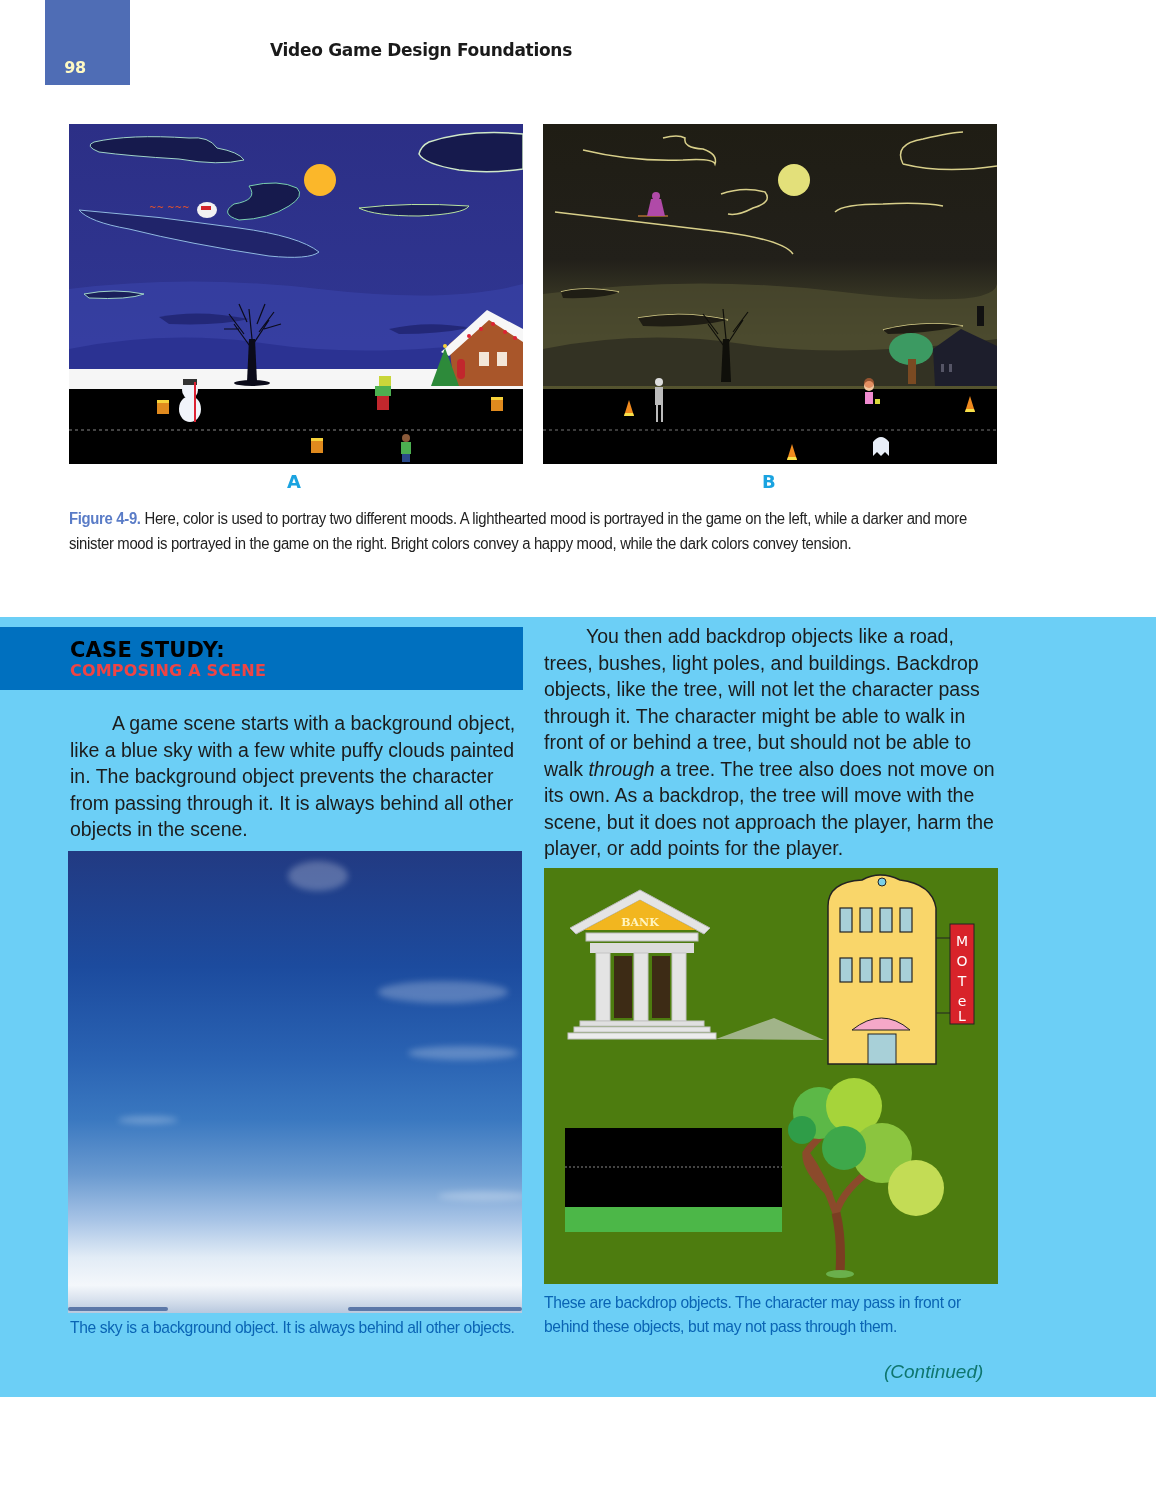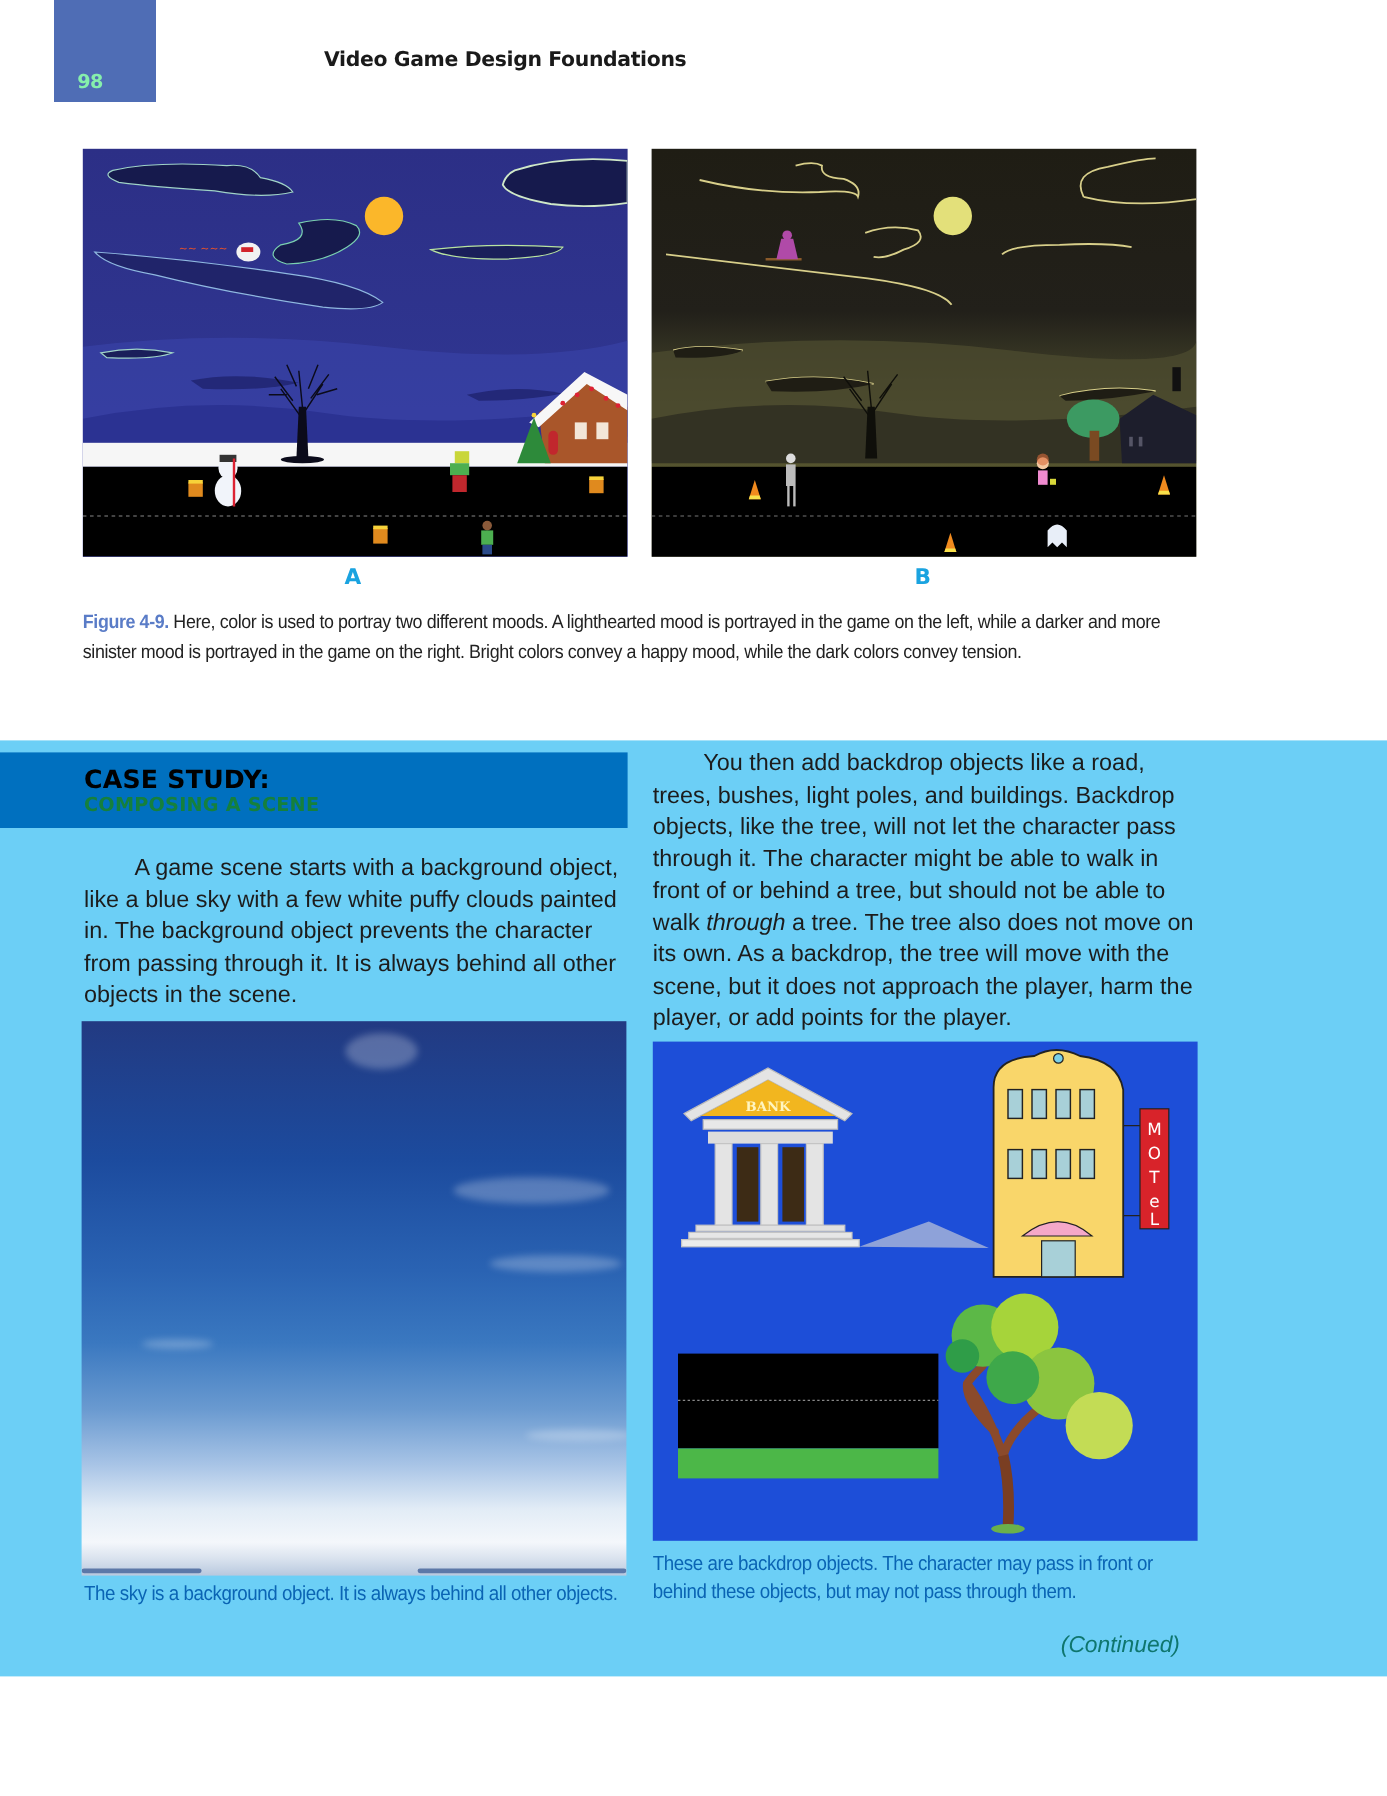--- a/index.html
+++ b/index.html
@@ -5,59 +5,59 @@
   html, body { margin: 0; padding: 0; }
   body {
     width: 1156px; height: 1497px; position: relative; background: #ffffff;
     font-family: "Liberation Sans", sans-serif; overflow: hidden;
   }
   .abs { position: absolute; }
 
   
   .page-num-box { left: 45px; top: 0; width: 85px; height: 85px; background: #4f6db5; }
   .page-num { position: absolute; left: 0; width: 60px; top: 58px; text-align: center;
-    color: #86efac; font-family: "DejaVu Sans", sans-serif; font-weight: bold; font-size: 16px; letter-spacing: -0.5px; }
+    color: #fef9c3; font-family: "DejaVu Sans", sans-serif; font-weight: bold; font-size: 16px; letter-spacing: -0.5px; }
   .running-head { left: 270px; top: 40px; font-family: "DejaVu Sans", sans-serif; font-weight: bold;
     font-size: 17px; color: #1a1a1a; letter-spacing: -0.3px; }
 
   
   .scene { top: 124px; width: 454px; height: 340px; overflow: hidden; }
   .scene-a { left: 69px; background: linear-gradient(#2c2f86 0%, #2f3590 55%, #3438a0 100%); }
   .scene-b { left: 543px; background: linear-gradient(#1f1d14 0%, #22201a 40%, #4a4a2d 62%, #56552f 80%, #2a2a1a 100%); }
   .scene svg { position: absolute; left: 0; top: 0; }
 
   .panel-label { top: 471px; font-weight: bold; font-size: 18px; color: #1aa3e0;
     font-family: "DejaVu Sans", sans-serif; }
 
   .fig-caption { left: 69px; top: 506px; width: 930px; font-size: 16px; line-height: 25px; color: #222;
     font-family: "Liberation Sans", sans-serif; letter-spacing: -0.35px; transform: scaleX(0.93); transform-origin: left top; width: 1000px; }
   .fig-caption .fig-num { color: #5a7cc7; font-weight: bold; }
 
   
   .case-box { left: 0; top: 617px; width: 1156px; height: 780px; background: #6ccff6; }
   .case-header { left: 0; top: 627px; width: 523px; height: 63px; background: #0070bf; }
   .case-title-1 { left: 70px; top: 638px; color: #000000; font-family: "DejaVu Sans", sans-serif; font-weight: bold; font-size: 21px; letter-spacing: 0.2px; }
-  .case-title-2 { left: 70px; top: 661px; color: #15803d; font-family: "DejaVu Sans", sans-serif; font-weight: bold; font-size: 16px; letter-spacing: 0.2px; }
+  .case-title-2 { left: 70px; top: 661px; color: #ef4444; font-family: "DejaVu Sans", sans-serif; font-weight: bold; font-size: 16px; letter-spacing: 0.2px; }
 
   .body-text { font-size: 19.5px; line-height: 26.5px; color: #1c1c1c; font-family: "Liberation Sans", sans-serif; }
   .body-left { left: 70px; top: 710px; width: 460px; }
   .body-right { left: 544px; top: 623px; width: 460px; }
   .indent { display: inline-block; width: 42px; }
 
   .sky-photo { left: 68px; top: 851px; width: 454px; height: 462px;
     background: linear-gradient(180deg, #223a82 0%, #1c4b9e 25%, #2a63b3 45%, #3a78c0 58%, #6a9ad0 70%, #a8c4e6 80%, #e2ecf6 88%, #f4f7fb 94%, #d9e2ee 97%, #b8c8de 100%); overflow: hidden; }
   .sky-photo .wisp { position: absolute; background: rgba(255,255,255,0.25); border-radius: 50%; filter: blur(3px); }
   .sky-photo .shore { position: absolute; bottom: 2px; height: 4px; background: #5c78a8; border-radius: 2px; }
 
   .cap-blue { font-size: 17px; line-height: 24px; color: #0a64b4; font-family: "Liberation Sans", sans-serif;
     letter-spacing: -0.4px; transform: scaleX(0.92); transform-origin: left top; }
   .cap-left { left: 70px; top: 1316px; width: 490px; }
   .cap-right { left: 544px; top: 1291px; width: 500px; }
 
-  .backdrop-panel { left: 544px; top: 868px; width: 454px; height: 416px; background: #1d4ed8; overflow: hidden; }
+  .backdrop-panel { left: 544px; top: 868px; width: 454px; height: 416px; background: #4d7c0f; overflow: hidden; }
 
   .continued { left: 884px; top: 1361px; font-size: 19px; font-style: italic; color: #0f766e; }
 </style>
 </head>
 <body>
 
 <div class="abs page-num-box">
   <span class="page-num">98</span>
 </div>
 <div class="abs running-head">Video Game Design Foundations</div>

